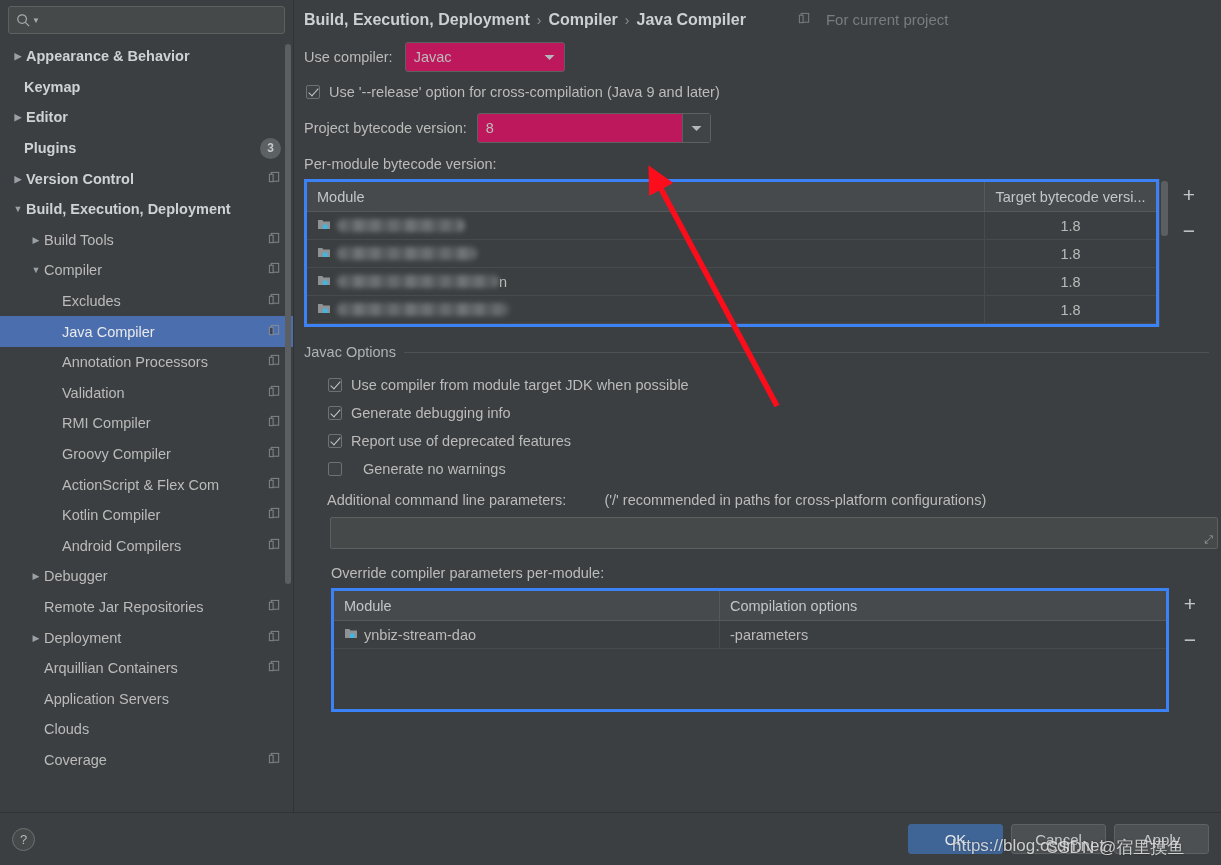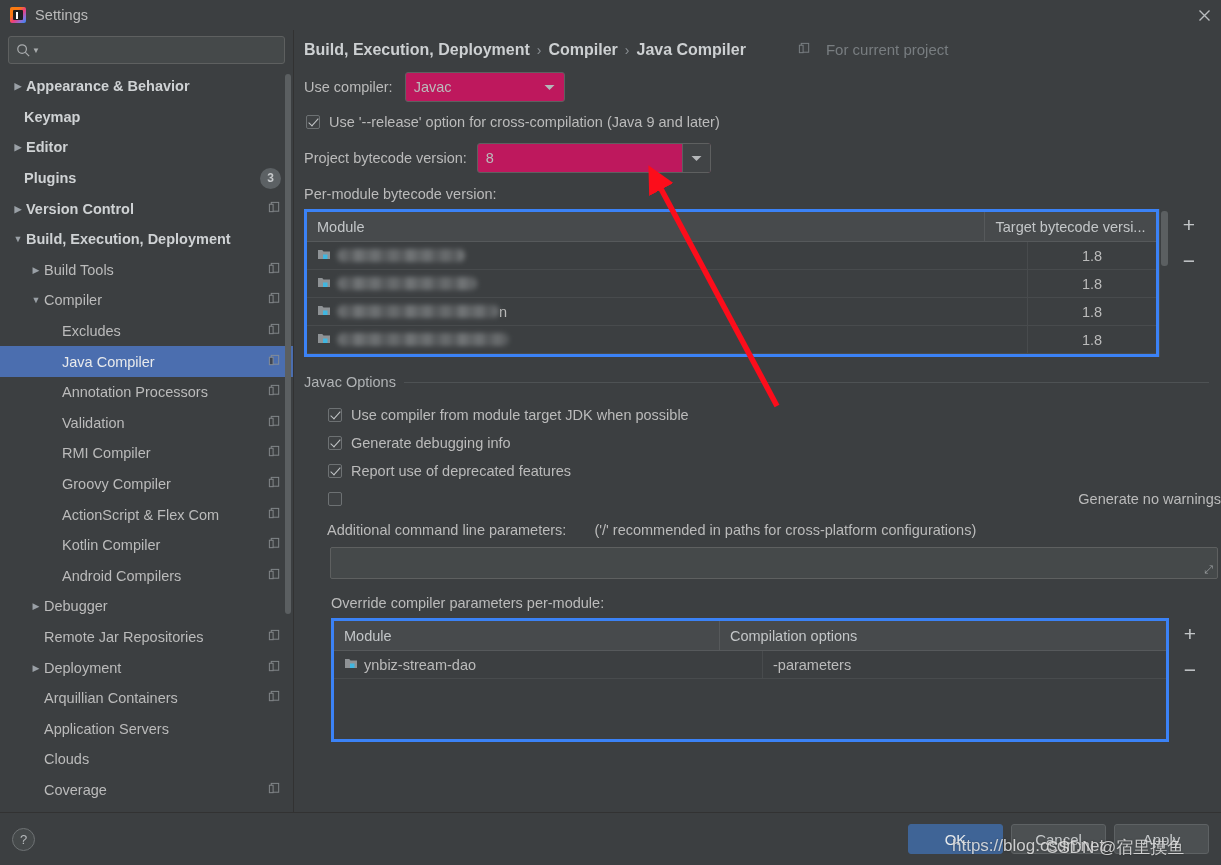--- a/index.html
+++ b/index.html
@@ -269,21 +269,20 @@
     overflow: hidden;
     white-space: nowrap;
   }
   .tbl-head .th + .th { border-left: 1px solid #56595b; }
   .tbl-row {
     display: flex;
     height: 28px;
     border-bottom: 1px solid #484b4d;
     color: #bbbbbb;
     font-size: 14.5px;
-    gap: 43px;
   }
   .tbl-row .td {
     display: flex; align-items: center;
     padding-left: 10px;
     overflow: hidden;
     white-space: nowrap;
   }
   .tbl-row .td + .td { border-left: 1px solid #484b4d; }
   .td.center { justify-content: center; padding-left: 0; }
 
@@ -414,29 +413,20 @@
     white-space: nowrap;
     pointer-events: none;
     text-shadow: 0 0 2px rgba(0,0,0,.45);
   }
 </style>
 </head>
 <body>
 
 <div class="window">
 
-  <div class="titlebar">
-    <div class="app-logo"></div>
-    <div class="title-text">Settings</div>
-    <div class="close-btn">
-      <svg width="13" height="13" viewBox="0 0 13 13">
-        <path d="M1.5 1.5 L11.5 11.5 M11.5 1.5 L1.5 11.5" stroke="#b9bcbf" stroke-width="1.4" fill="none"></path>
-      </svg>
-    </div>
-  </div>
 
   <div class="body-row">
 
     <div class="sidebar">
       <div class="search-wrap">
         <div class="search-box">
           <span class="search-icon">
             <svg width="15" height="15" viewBox="0 0 16 16">
               <circle cx="6.5" cy="6.5" r="4.6" stroke="#a9acae" stroke-width="1.3" fill="none"></circle>
               <path d="M10 10 L14 14" stroke="#a9acae" stroke-width="1.4"></path>
@@ -720,29 +710,29 @@
             <span class="lbl">Use compiler from module target JDK when possible</span>
           </div>
           <div class="row" style="gap: 9px; height: 28px;">
             <span class="cb on"></span>
             <span class="lbl">Generate debugging info</span>
           </div>
           <div class="row" style="gap: 9px; height: 28px;">
             <span class="cb on"></span>
             <span class="lbl">Report use of deprecated features</span>
           </div>
-          <div class="row" style="gap: 7px; height: 28px; justify-content: space-between;">
+          <div class="row" style="gap: 21px; height: 28px;">
             <span class="cb"></span>
             <span class="lbl">Generate no warnings</span>
           </div>
         </div>
 
       <div class="row" style="margin:9px 0 0 33px;">
         <span class="lbl">Additional command line parameters:</span>
-        <span class="lbl" style="margin-left:28px;">('/' recommended in paths for cross-platform configurations)</span>
+        <span class="lbl" style="margin-left:38px;">('/' recommended in paths for cross-platform configurations)</span>
       </div>
 
       <div class="txtfield" style="margin:9px 0 0 36px;width:888px;">
         <span class="expand-ico">⤢</span>
       </div>
 
       <div class="lbl" style="margin:16px 0 0 37px;">Override compiler parameters per-module:</div>
 
       <div style="display:flex;margin:7px 0 0 37px;width:880px;">
         <div class="tbl" style="flex:1 1 auto;height:124px;">

